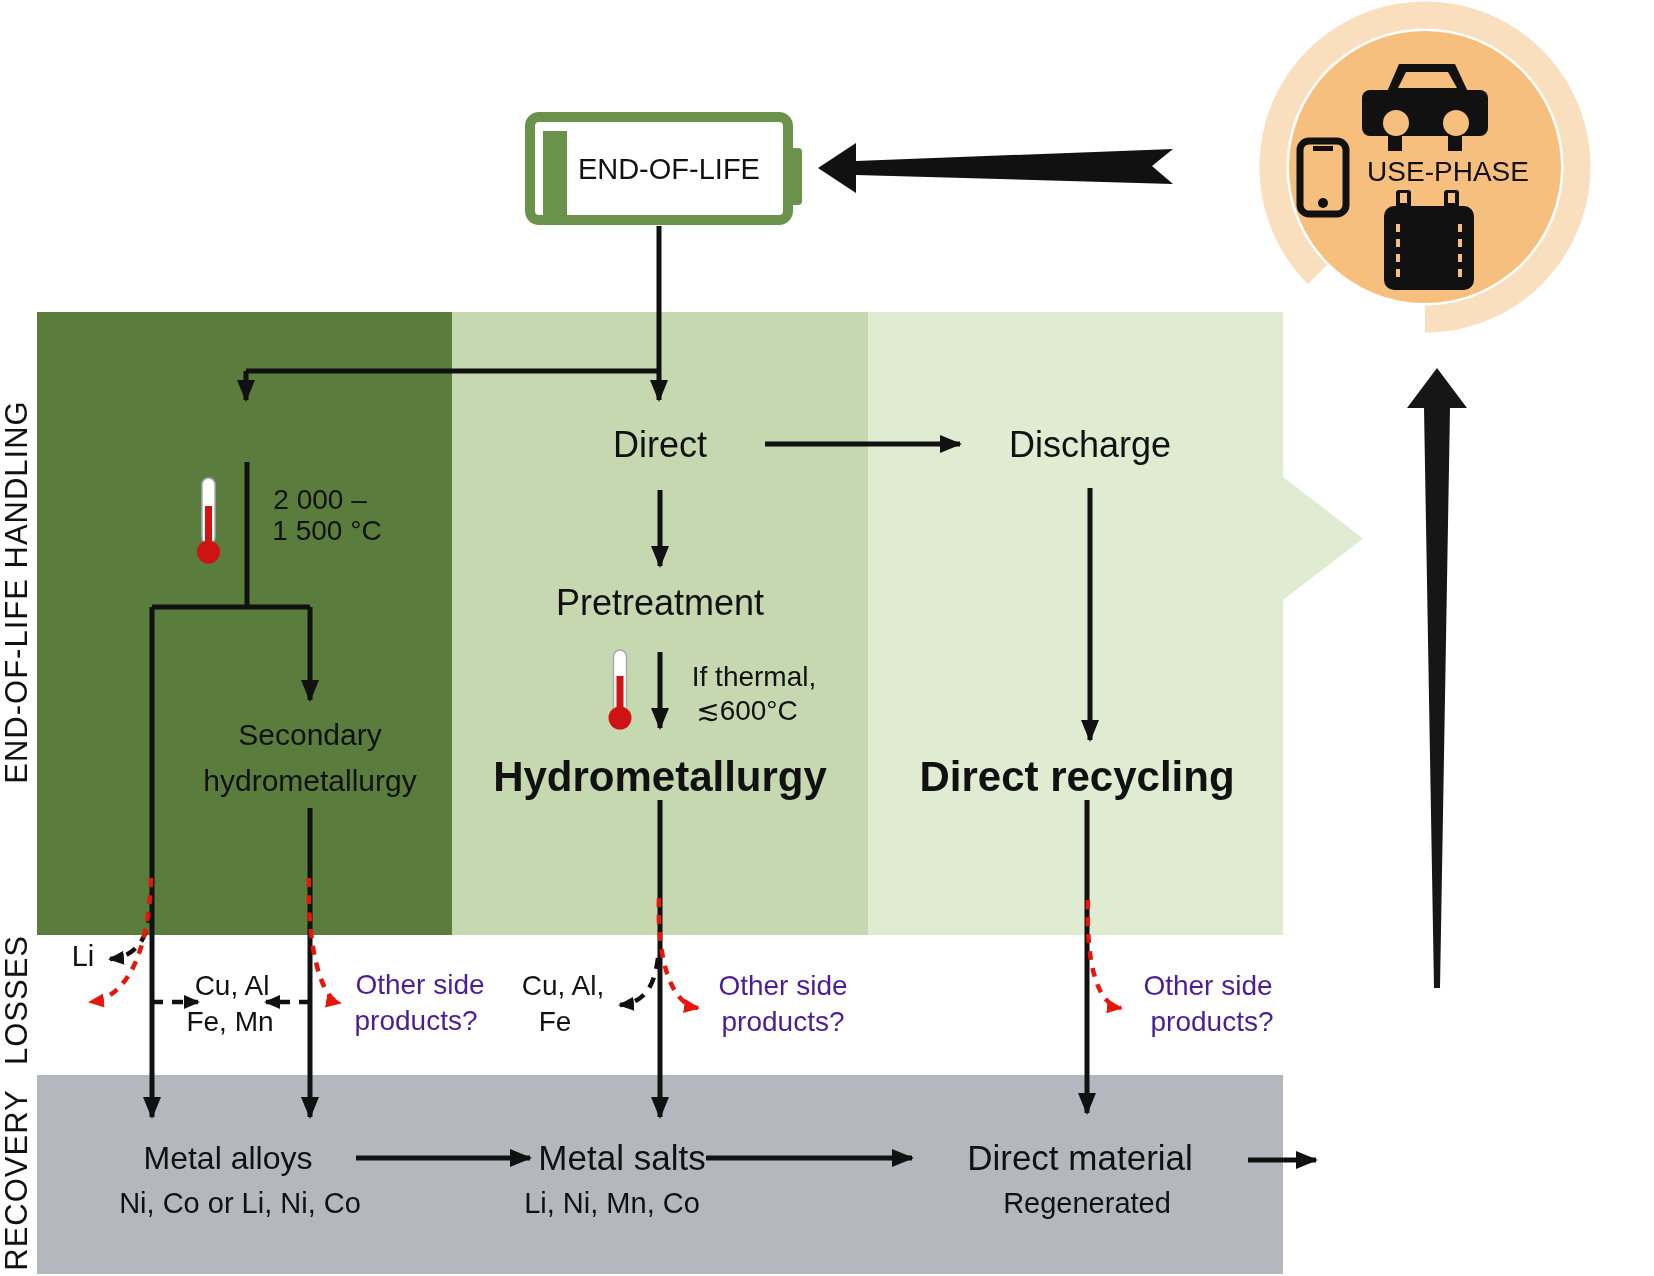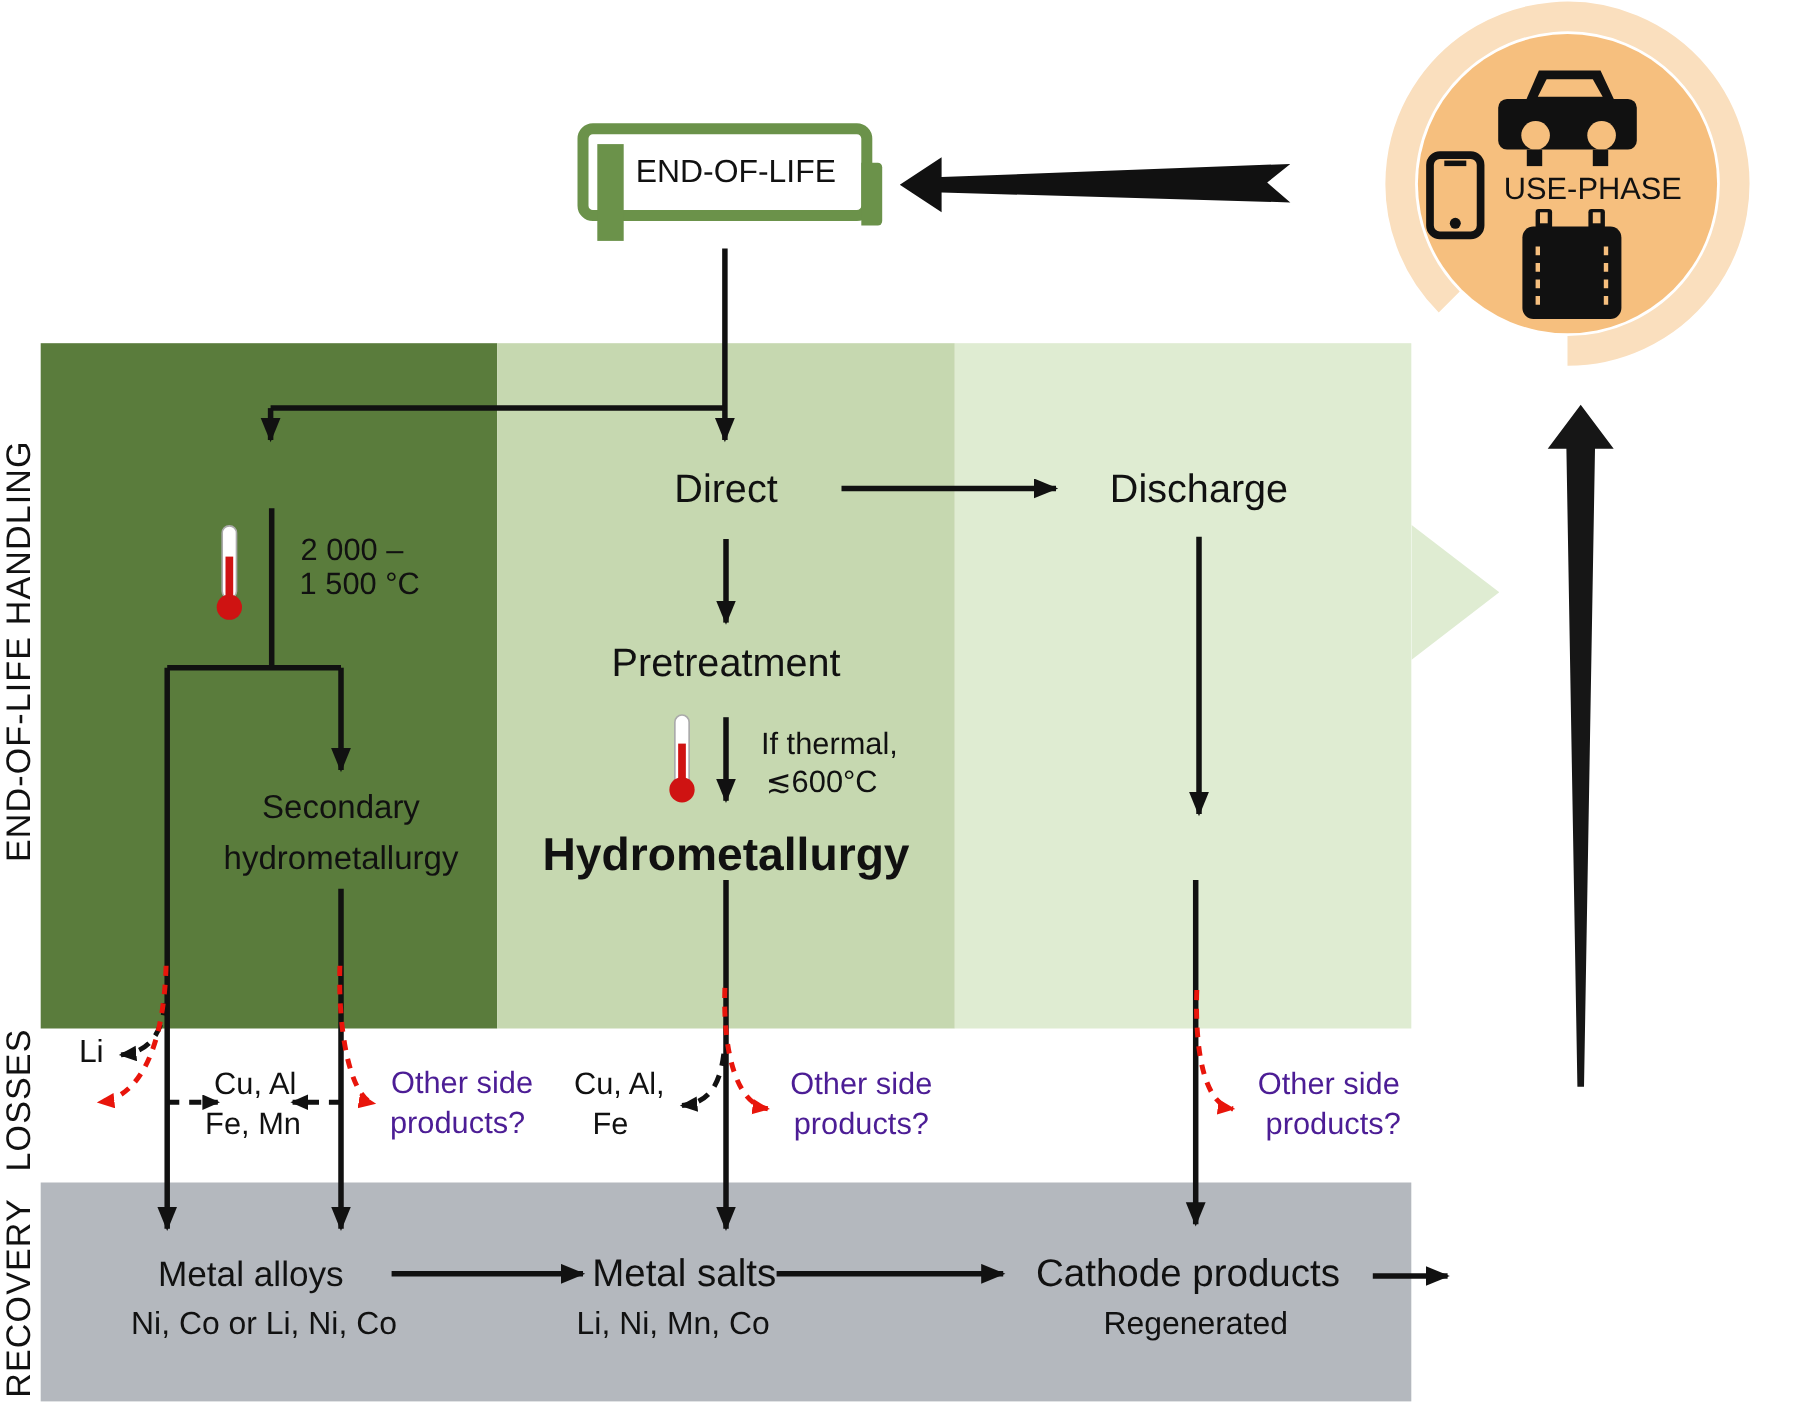--- a/index.html
+++ b/index.html
@@ -10,21 +10,21 @@
   .b42{font-size:42px;font-weight:bold;}
   .s36{font-size:36px;}
   .s30{font-size:30px;}
   .s28{font-size:28px;}
   .s29{font-size:29px;}
   .red{color:#4c1d95;}
   .vert{transform:translate(-50%,-50%) rotate(-90deg);font-size:31px;letter-spacing:1px;}
   svg{position:absolute;left:0;top:0;}
   
   .batt{position:absolute;box-sizing:border-box;}
-  #eol-batt{left:525px;top:112px;width:268px;height:89px;border:10px solid #6b924a;border-radius:14px;background:#fff;}
+  #eol-batt{left:525px;top:112px;width:268px;height:113px;border:10px solid #6b924a;border-radius:14px;background:#fff;}
   #eol-level{position:absolute;left:8px;top:9px;width:24px;height:88px;background:#6b924a;}
   #eol-term{position:absolute;right:-19px;top:26px;width:19px;height:57px;background:#6b924a;border-radius:0 4px 4px 0;}
   #eol-label{position:absolute;left:54%;top:50%;transform:translate(-50%,-50%);font-size:29px;white-space:nowrap;}
   #prod-batt{left:1340px;top:1098px;width:290px;height:122px;background:#5e8540;border-radius:12px;}
   #prod-inner{position:absolute;left:12px;top:11px;right:12px;bottom:11px;border:4px solid #fff;border-radius:4px;}
   #prod-term{position:absolute;right:-18px;top:33px;width:18px;height:54px;background:#5e8540;border-radius:0 4px 4px 0;}
   #prod-label{position:absolute;left:50%;top:50%;transform:translate(-50%,-50%);font-size:28px;letter-spacing:1px;white-space:nowrap;}
 </style>
 </head>
 <body>
@@ -147,33 +147,34 @@
   <div class="t s30" style="left:310px;top:735px;">Secondary</div>
   <div class="t s30" style="left:310px;top:781px;">hydrometallurgy</div>
 
   <div class="t s36" style="left:660px;top:445px;">Direct</div>
   <div class="t s36" style="left:660px;top:603px;">Pretreatment</div>
   <div class="t s28" style="left:754px;top:677px;">If thermal,</div>
   <div class="t s28" style="left:747px;top:711px;">≲600°C</div>
   <div class="t b42" style="left:660px;top:777px;">Hydrometallurgy</div>
 
   <div class="t s36" style="left:1090px;top:445px;">Discharge</div>
+  <div class="t b42" style="left:1077px;top:777px;">Direct recycling</div>
 
   <div class="t s29" style="left:83px;top:957px;">Li</div>
   <div class="t s28" style="left:232px;top:986px;">Cu, Al</div>
   <div class="t s28" style="left:230px;top:1022px;">Fe, Mn</div>
   <div class="t s28 red" style="left:420px;top:985px;">Other side</div>
   <div class="t s28 red" style="left:416px;top:1021px;">products?</div>
   <div class="t s28" style="left:563px;top:986px;">Cu, Al,</div>
   <div class="t s28" style="left:555px;top:1022px;">Fe</div>
   <div class="t s28 red" style="left:783px;top:986px;">Other side</div>
   <div class="t s28 red" style="left:783px;top:1022px;">products?</div>
   <div class="t s28 red" style="left:1208px;top:986px;">Other side</div>
   <div class="t s28 red" style="left:1212px;top:1022px;">products?</div>
 
   <div class="t" style="left:228px;top:1158px;font-size:32px;">Metal alloys</div>
   <div class="t s29" style="left:240px;top:1204px;">Ni, Co   or   Li, Ni, Co</div>
   <div class="t" style="left:622px;top:1158px;font-size:35px;">Metal salts</div>
   <div class="t s29" style="left:612px;top:1204px;">Li, Ni, Mn, Co</div>
-  <div class="t" style="left:1080px;top:1158px;font-size:35px;">Cathode products</div>
+  <div class="t" style="left:1080px;top:1158px;font-size:35px;">Direct material</div>
   <div class="t s29" style="left:1087px;top:1204px;">Regenerated</div>
 
 </div>
 
 </body></html>

